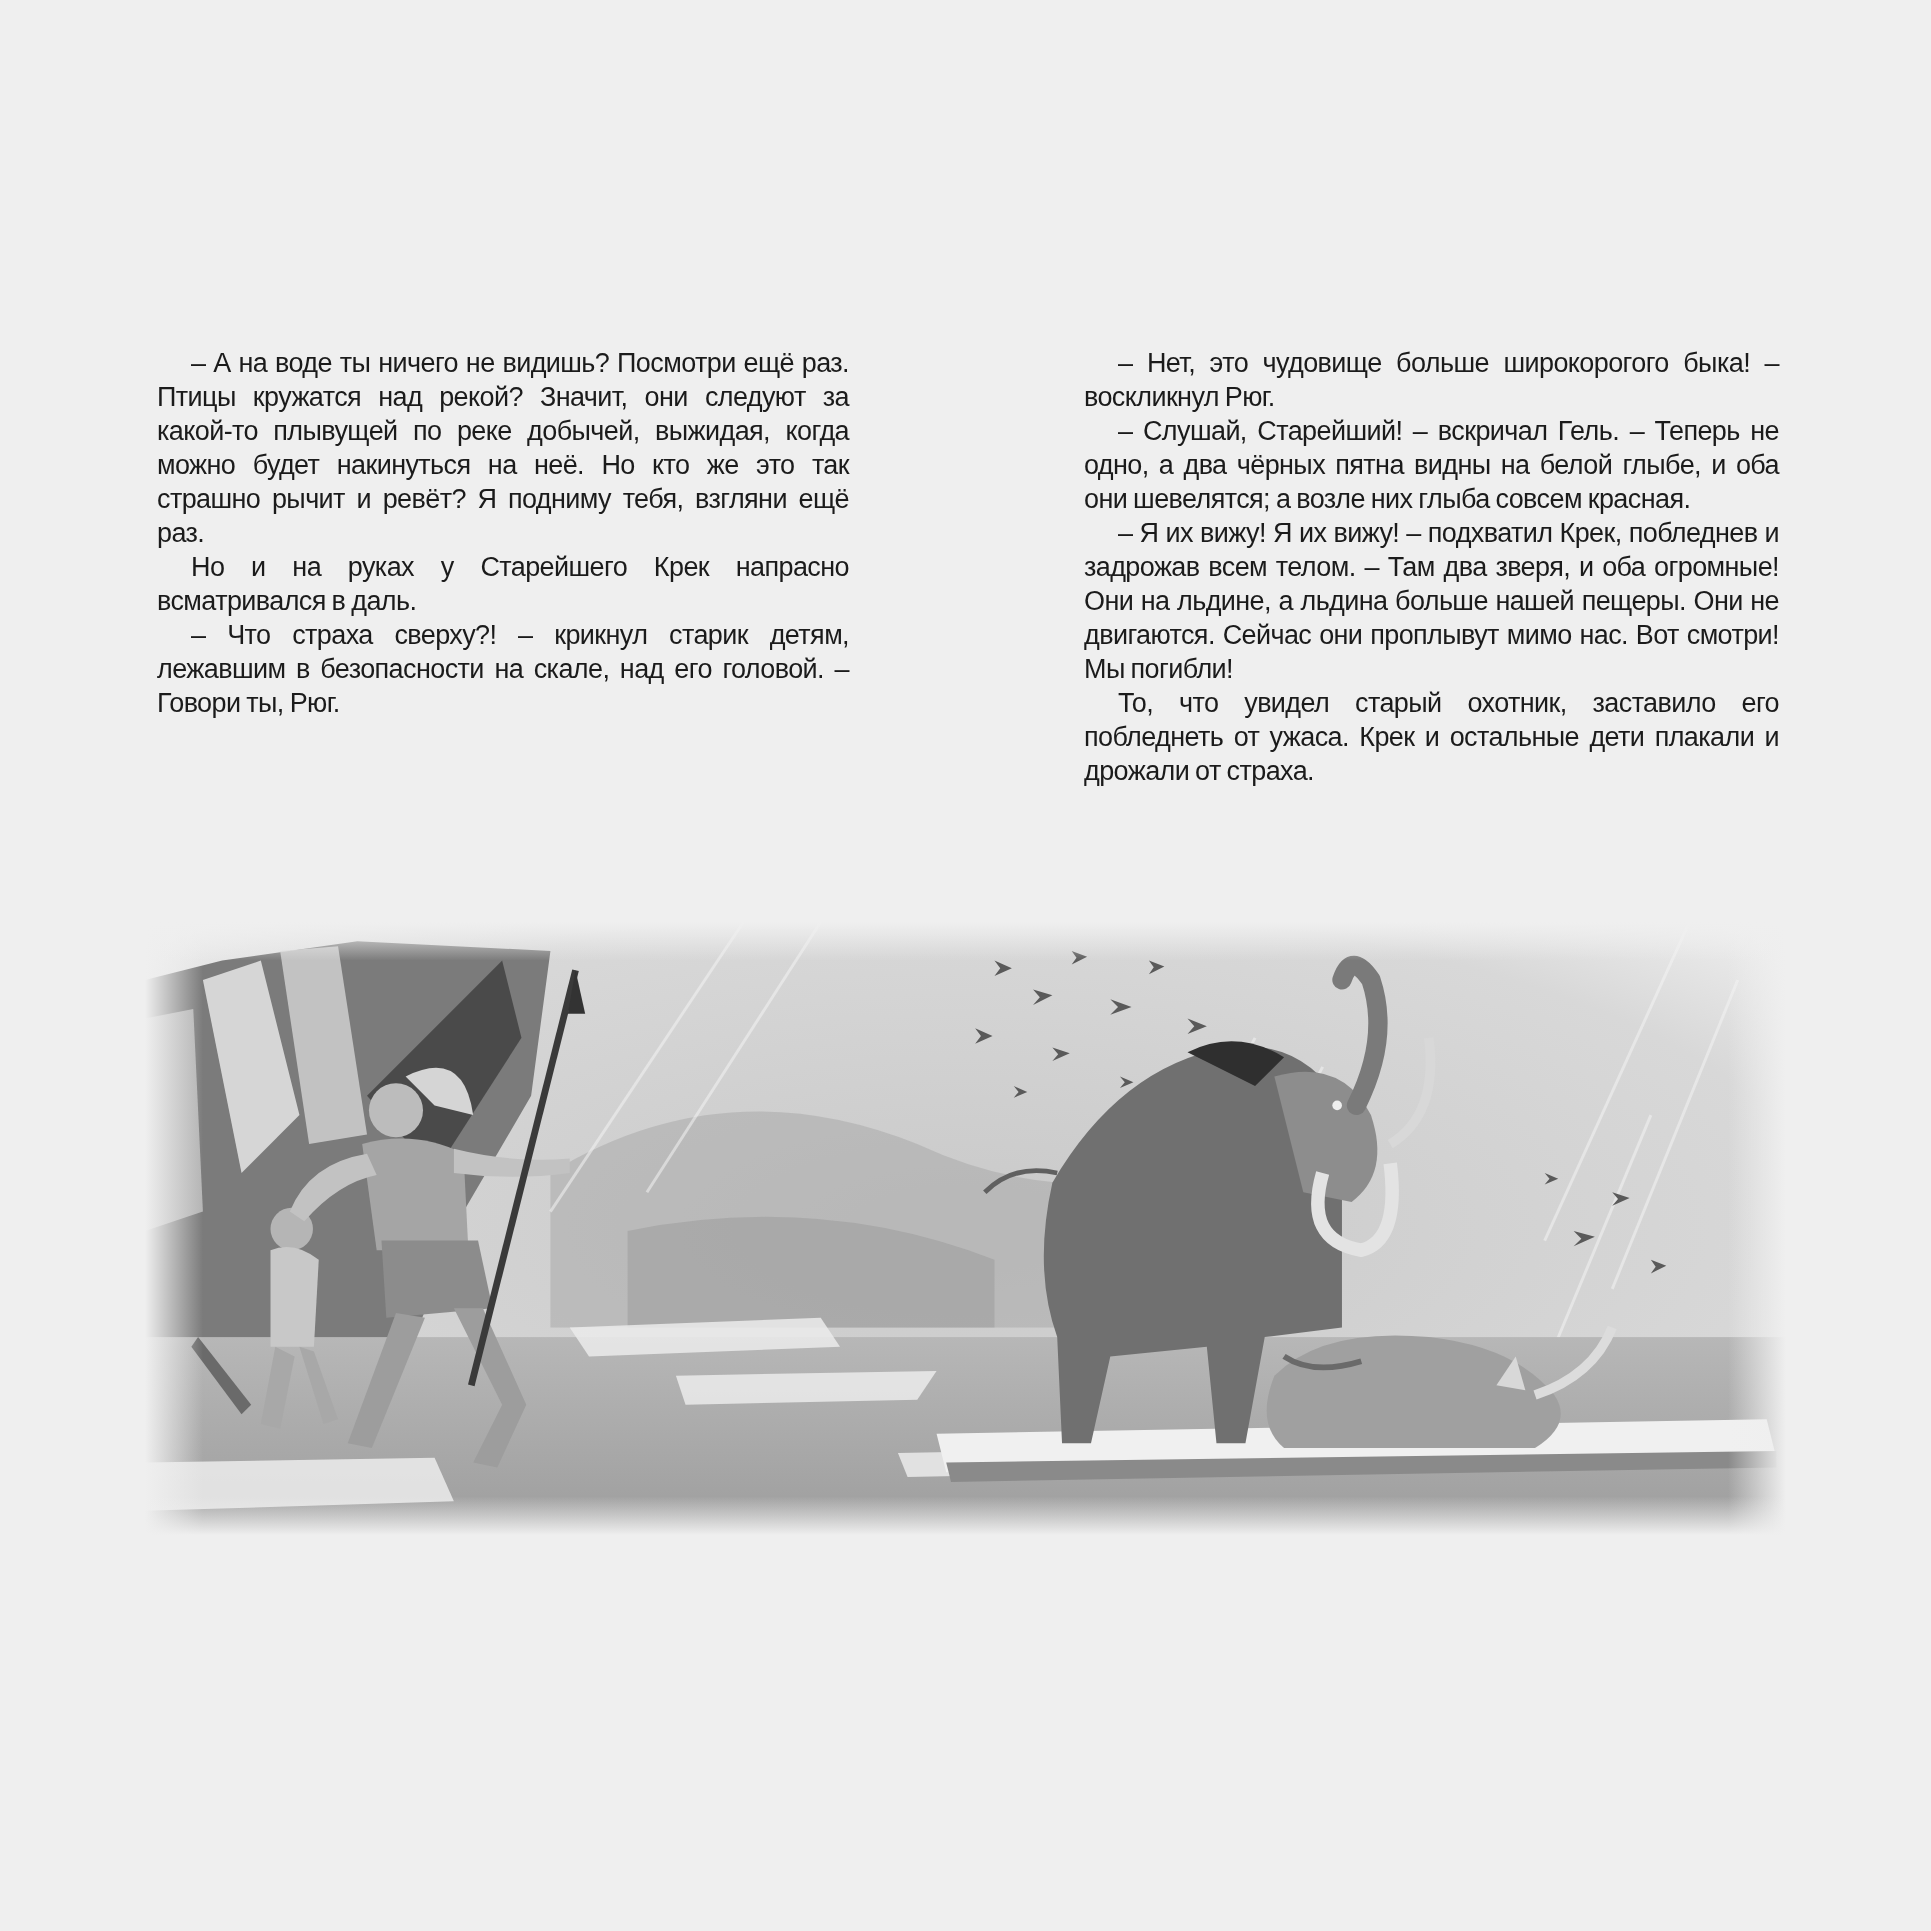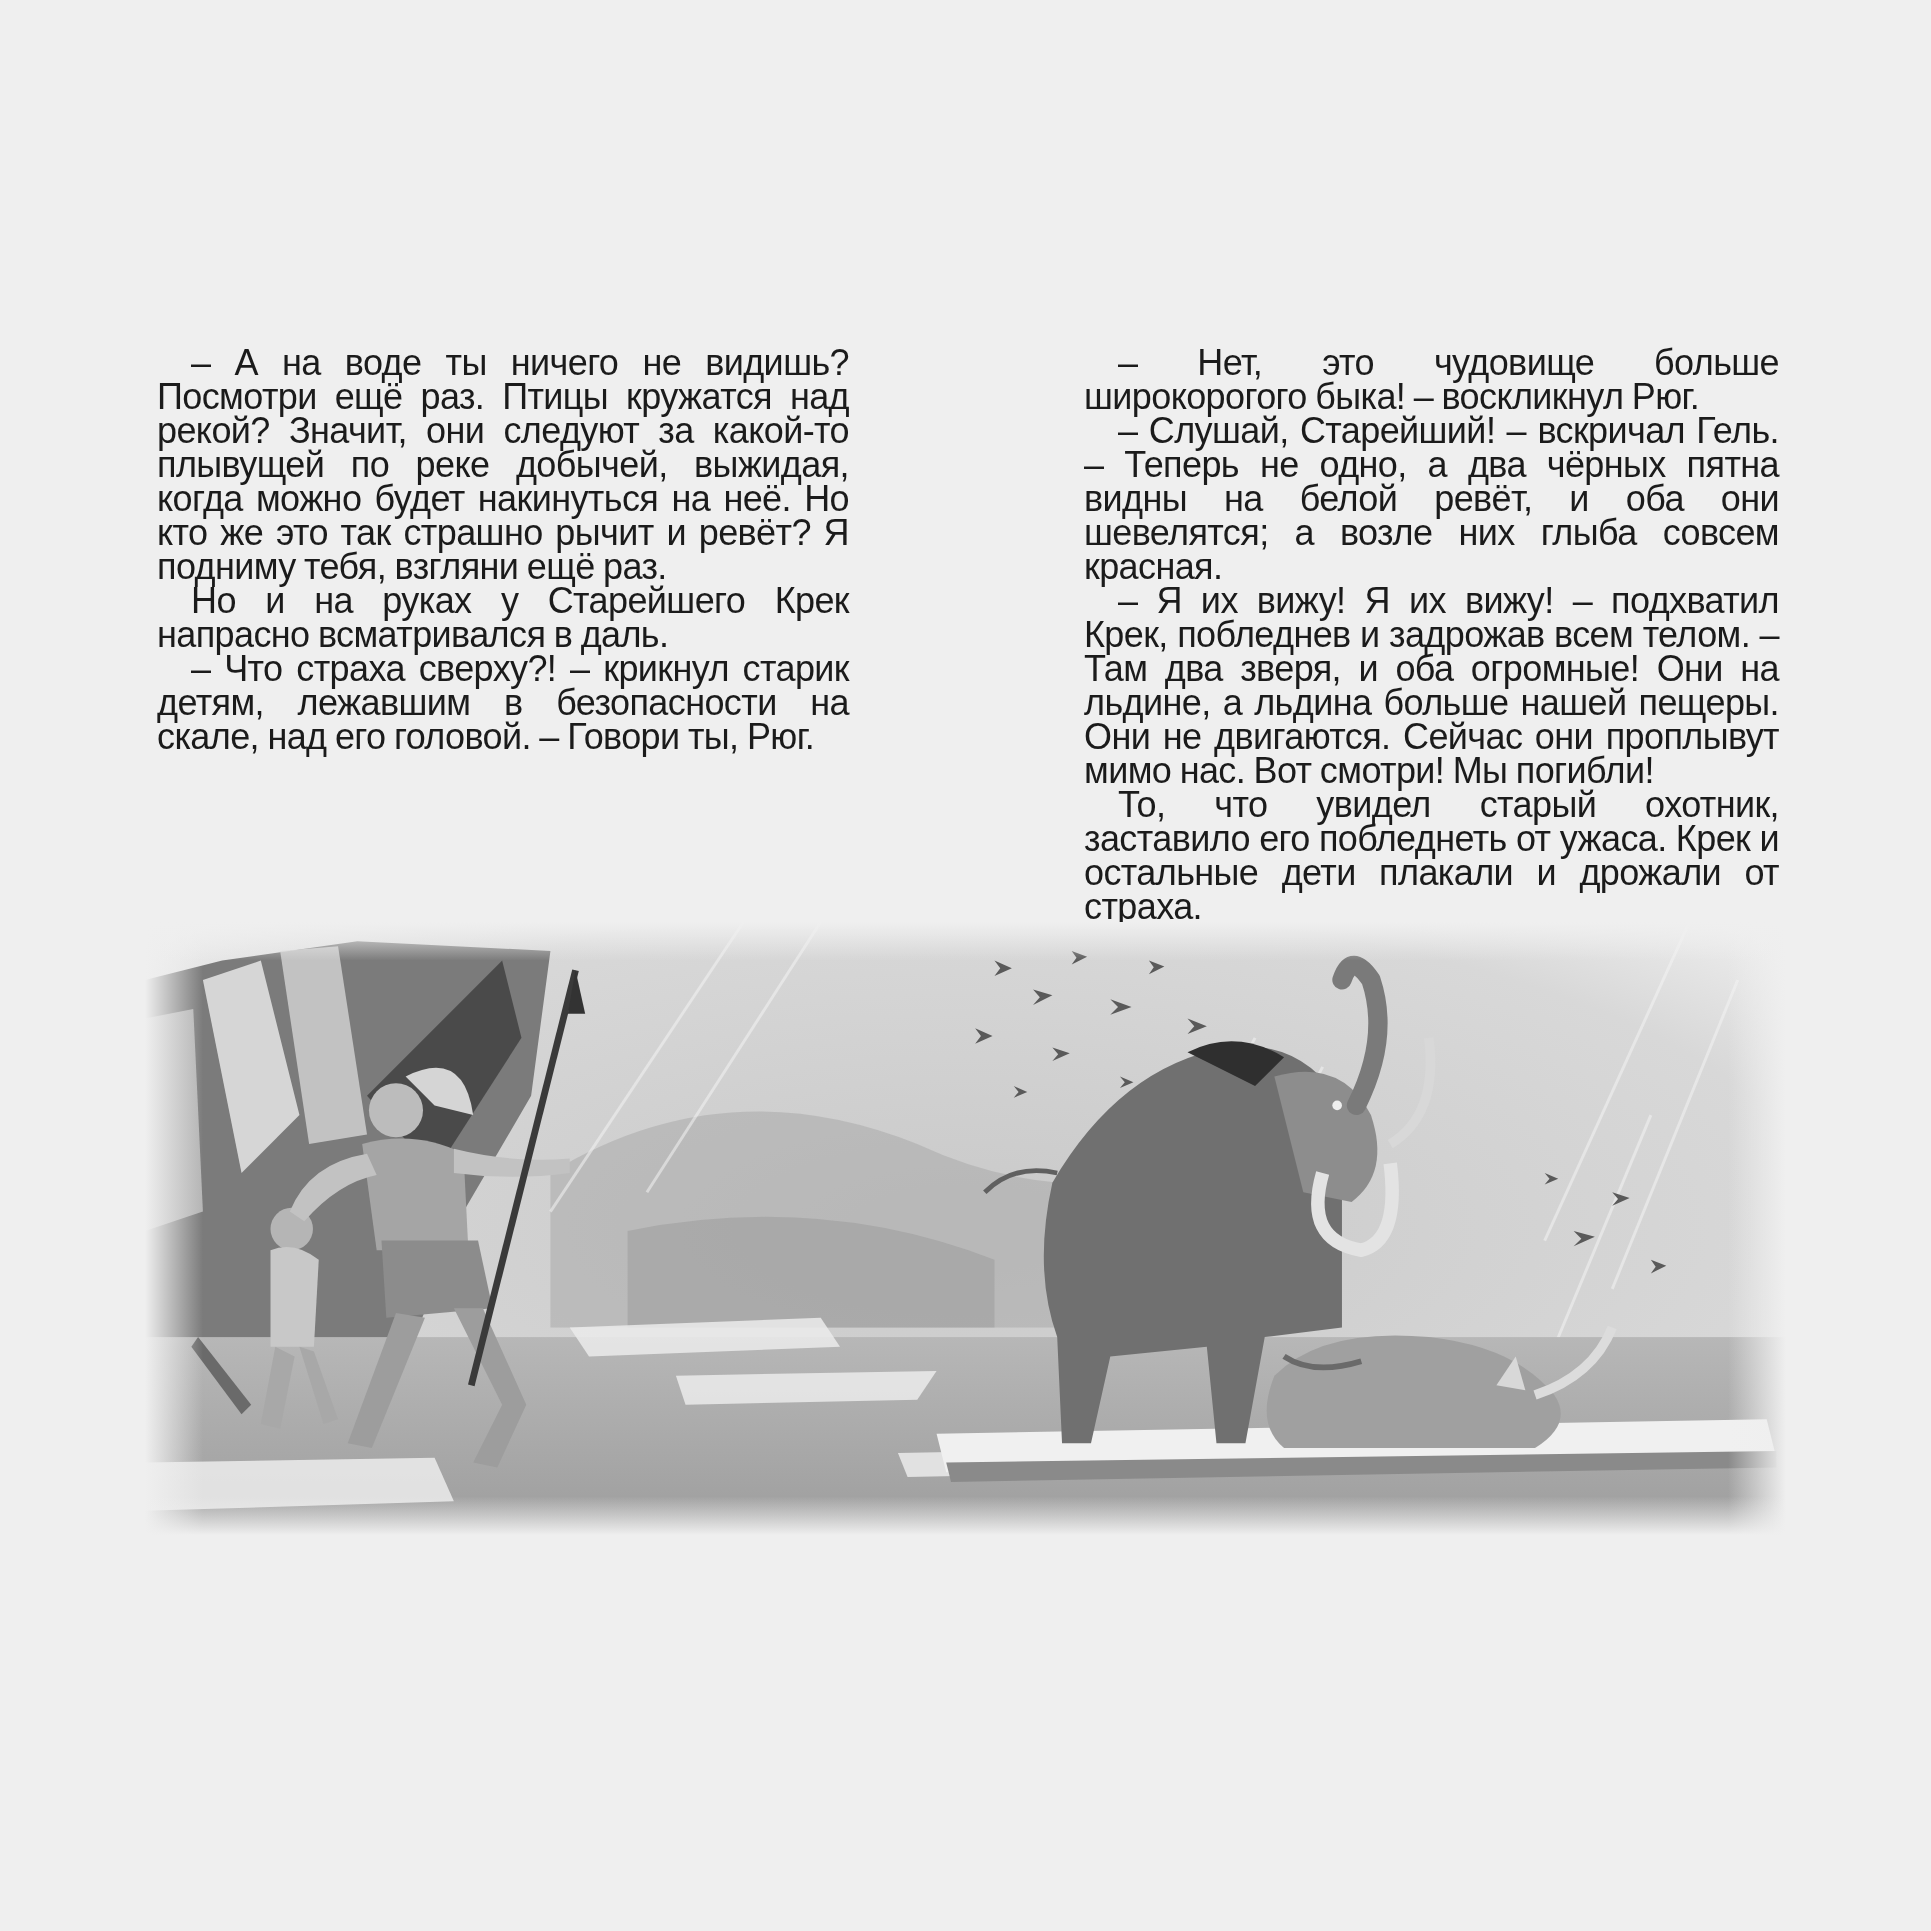--- a/index.html
+++ b/index.html
@@ -2,21 +2,21 @@
 <html><head>
 <meta charset="utf-8">
 <style>
   html, body { margin:0; padding:0; }
   body {
     width:1931px; height:1931px; background:#efefef; position:relative; overflow:hidden;
     font-family:"Liberation Sans", sans-serif; color:#1b1b1b;
   }
   .column {
     position:absolute; top:346px; width:692px;
-    font-size:36px; line-height:34px; text-align:justify;
+    font-size:27px; line-height:34px; text-align:justify;
     letter-spacing:-0.6px; word-spacing:-1px;
   }
   .column.left { left:157px; }
   .column.right { left:1084px; width:695px; }
   .para { margin:0; text-indent:34px; }
   .illustration {
     position:absolute; left:145px; top:922px; width:1641px; height:613px;
   }
   .illustration svg { width:100%; height:100%; display:block; }
 </style>
@@ -24,21 +24,21 @@
 <body>
 
 <div class="column left">
   <p class="para">– А на воде ты ничего не видишь? Посмотри ещё раз. Птицы кружатся над рекой? Значит, они следуют за какой-то плывущей по реке добычей, выжидая, когда можно будет накинуться на неё. Но кто же это так страшно рычит и ревёт? Я подниму тебя, взгляни ещё раз.</p>
   <p class="para">Но и на руках у Старейшего Крек напрасно всматривался в даль.</p>
   <p class="para">– Что страха сверху?! – крикнул старик детям, лежавшим в безопасности на скале, над его головой. – Говори ты, Рюг.</p>
 </div>
 
 <div class="column right">
   <p class="para">– Нет, это чудовище больше широкорогого быка! – воскликнул Рюг.</p>
-  <p class="para">– Слушай, Старейший! – вскричал Гель. – Теперь не одно, а два чёрных пятна видны на белой ревёт, и оба они шевелятся; а возле них глыба совсем красная.</p>
+  <p class="para">– Слушай, Старейший! – вскричал Гель. – Теперь не одно, а два чёрных пятна видны на белой глыбе, и оба они шевелятся; а возле них глыба совсем красная.</p>
   <p class="para">– Я их вижу! Я их вижу! – подхватил Крек, побледнев и задрожав всем телом. – Там два зверя, и оба огромные! Они на льдине, а льдина больше нашей пещеры. Они не двигаются. Сейчас они проплывут мимо нас. Вот смотри! Мы погибли!</p>
   <p class="para">То, что увидел старый охотник, заставило его побледнеть от ужаса. Крек и остальные дети плакали и дрожали от страха.</p>
 </div>
 
 <div class="illustration">
   <svg viewBox="0 0 1700 635" preserveAspectRatio="none">
     <defs>
       <radialGradient id="vig" cx="50%" cy="50%" r="70%">
         <stop offset="0%" stop-color="#c9c9c9"></stop>
         <stop offset="75%" stop-color="#d8d8d8"></stop>

